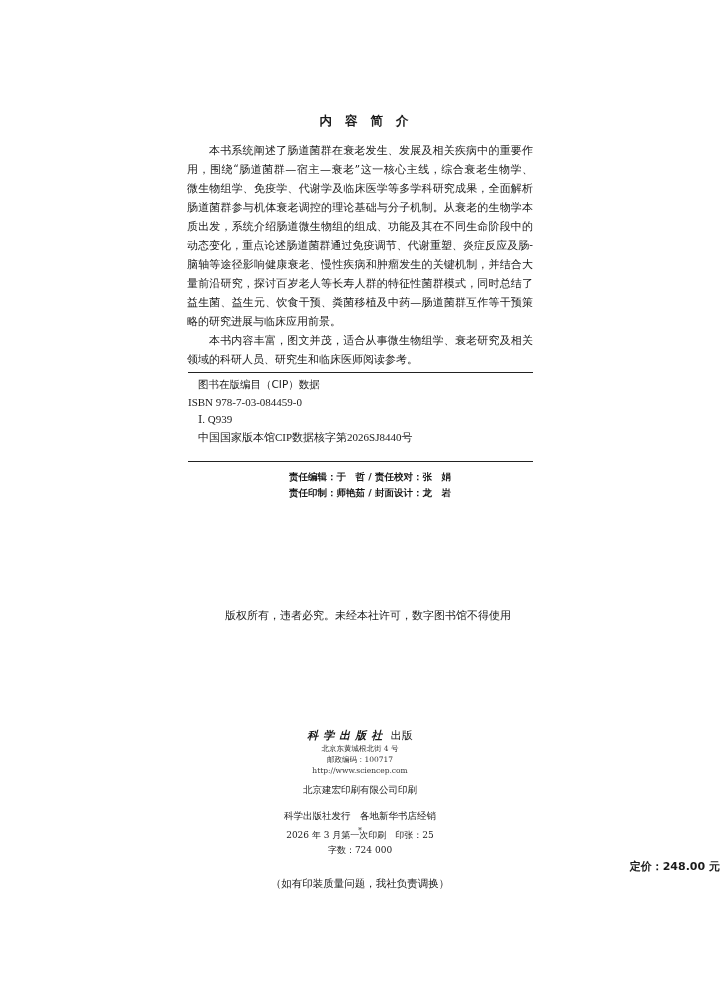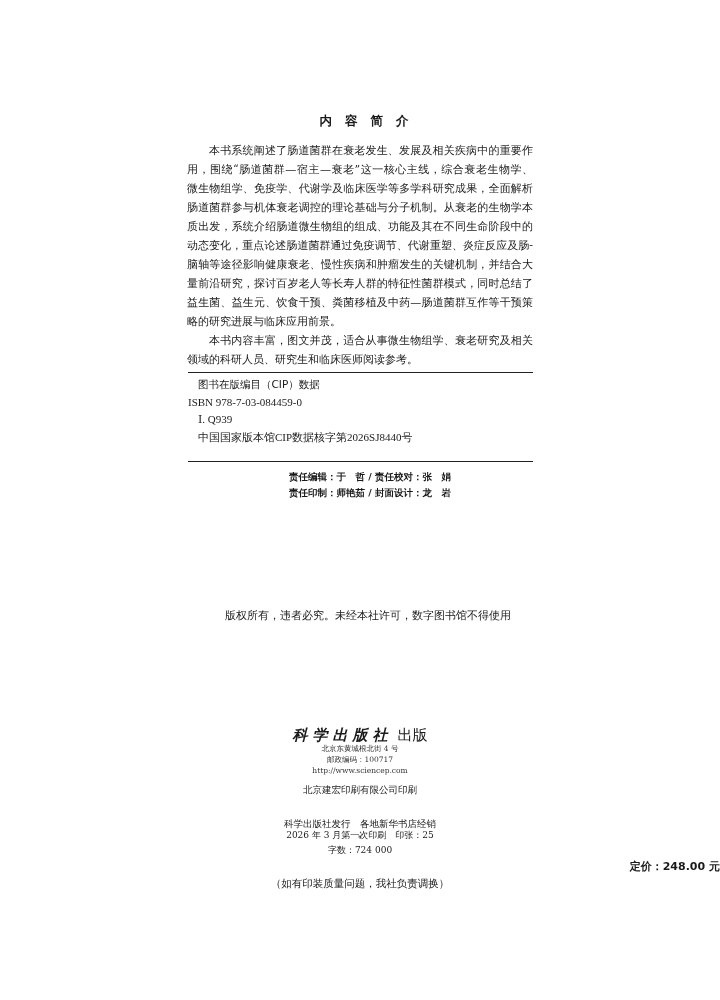--- a/index.html
+++ b/index.html
@@ -82,21 +82,21 @@
       font-weight: 500;
       padding-left: 8px;
     }
 
     
     .imprint {
       left: 0; width: 720px; top: 728px;
       text-align: center;
     }
     .imprint .publisher {
-      font-size: 15px;
+      font-size: 11px;
       line-height: 15px;
       display: block;
     }
     .imprint .publisher .brand {
       font-weight: bold;
       font-style: italic;
       letter-spacing: 5px;
     }
     .imprint .small {
       display: block;
@@ -175,21 +175,21 @@
 
 <div class="abs imprint">
   <span class="publisher">
     <span class="brand">科学出版社</span>
     <span>出版</span>
   </span>
   <span class="small">北京东黄城根北街 4 号</span>
   <span class="small">邮政编码：100717</span>
   <span class="small">http://www.sciencep.com</span>
   <span class="printer">北京建宏印刷有限公司印刷</span>
-  <span class="printer" style="margin-top:16px">科学出版社发行　各地新华书店经销</span>
+  <span class="printer" style="margin-top:8px">科学出版社发行　各地新华书店经销</span>
   <span class="mark">*</span>
 </div>
 
 <div class="abs specs">
   <span class="row">2026 年 3 月第一次印刷　印张：25</span>
   <span class="row">字数：724 000</span>
   <span class="row price">定价：248.00 元</span>
   <span class="row notice">（如有印装质量问题，我社负责调换）</span>
 </div>
 

